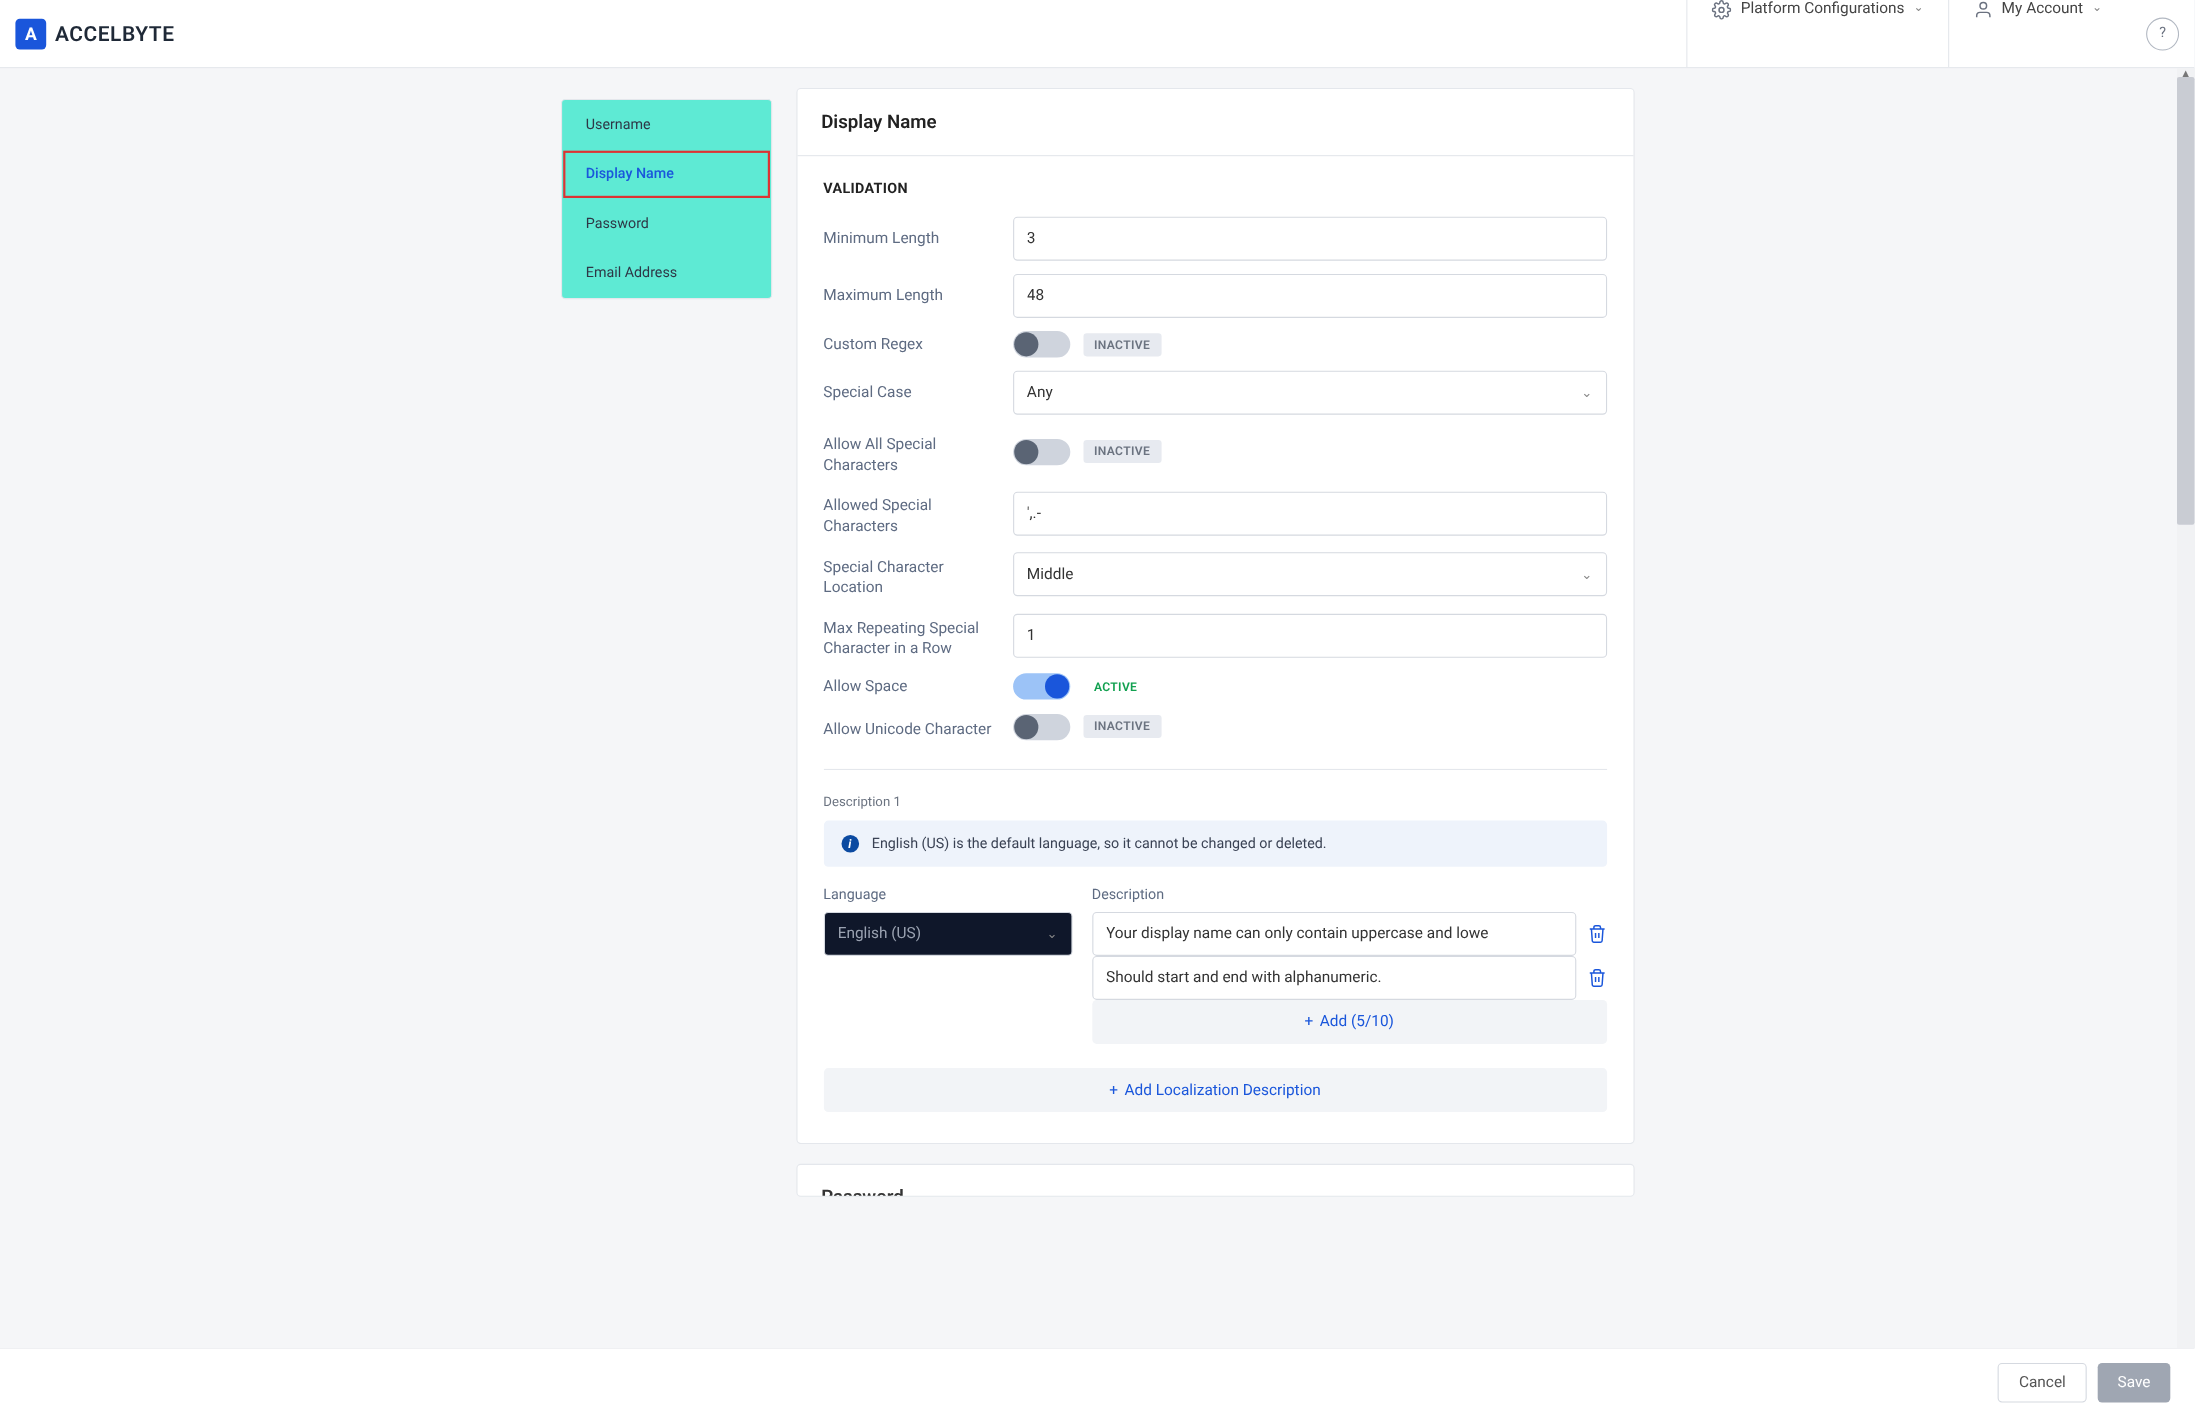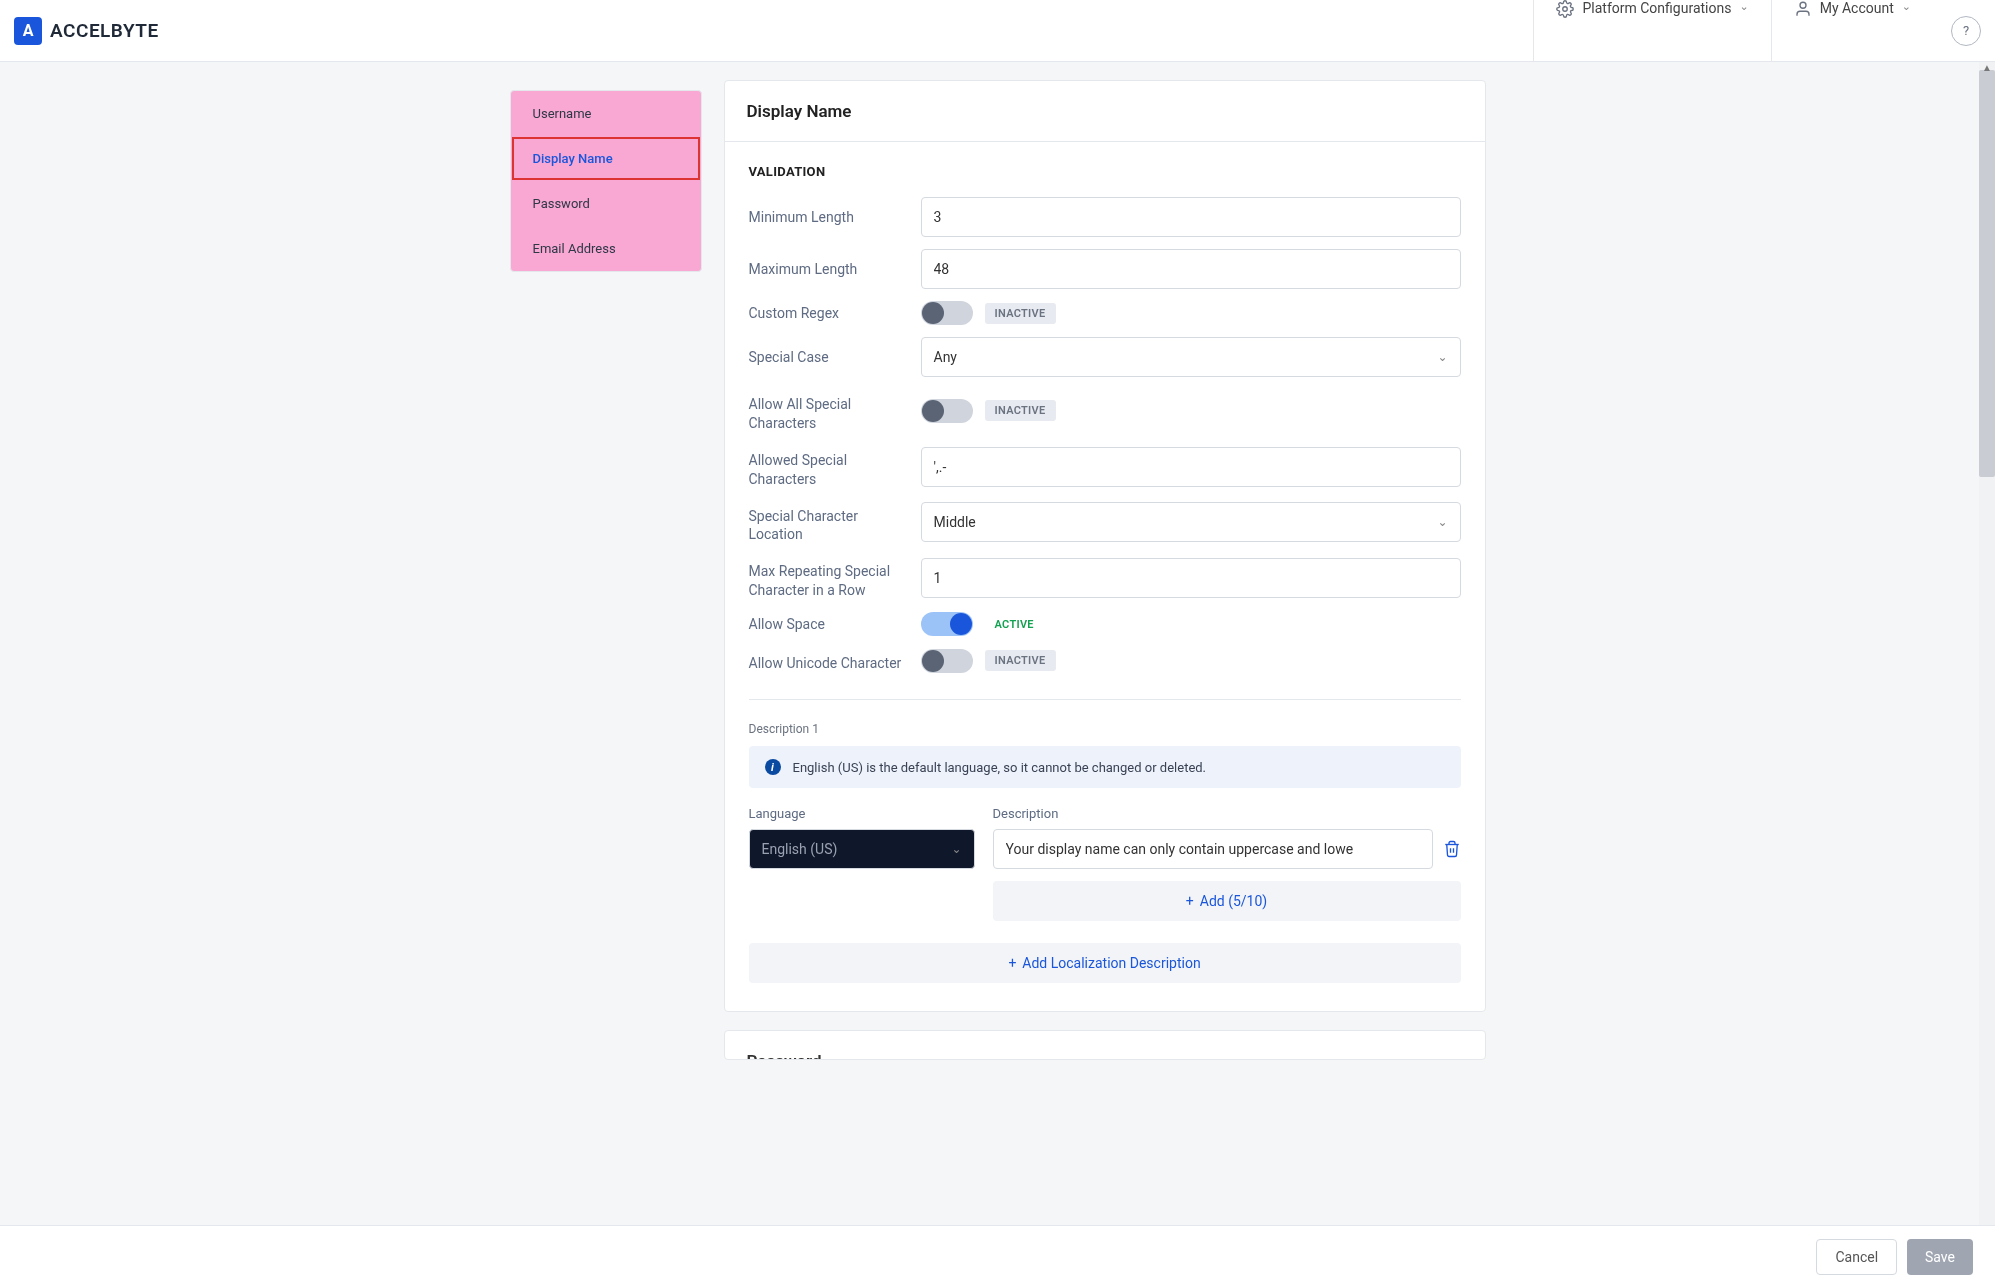--- a/index.html
+++ b/index.html
@@ -84,21 +84,21 @@
     .body-wrap {
       display: flex;
       justify-content: center;
       padding: 18px 0 130px;
       gap: 22px;
     }
 
     
     .side-tabs {
       width: 192px;
-      background: #f9a8d4;
+      background: #5eead4;
       border: 1px solid #e4e7ec;
       border-radius: 4px;
       overflow: hidden;
       height: fit-content;
       margin-top: 10px;
     }
     .side-tab {
       padding: 15px 22px;
       font-size: 13px;
       color: #2e3746;
@@ -267,21 +267,21 @@
     .loc-col-desc { flex: 1; }
     .col-head {
       font-size: 13px;
       color: #5e6b82;
       margin-bottom: 8px;
     }
     .desc-item {
       display: flex;
       align-items: center;
       gap: 10px;
-      margin-bottom: 12px;
+      margin-bottom: 0;
     }
     .desc-item .text-input { flex: 1; }
     .trash-icon {
       width: 18px;
       color: #1a56db;
       cursor: pointer;
       flex-shrink: 0;
     }
 
     .add-btn {
@@ -537,20 +537,29 @@
             <div class="col-head">Description</div>
             <div class="desc-item">
               <input class="text-input" value="Your display name can only contain uppercase and lowe" style="">
               <svg class="trash-icon" viewBox="0 0 24 24" fill="none" stroke="#1a56db" stroke-width="1.8">
                   <polyline points="3 6 5 6 21 6"></polyline>
                   <path d="M19 6l-1 14a2 2 0 0 1-2 2H8a2 2 0 0 1-2-2L5 6"></path>
                   <path d="M10 11v6M14 11v6"></path>
                   <path d="M8 6V4a2 2 0 0 1 2-2h4a2 2 0 0 1 2 2v2"></path>
                 </svg>
             </div>
+            <div class="desc-item">
+              <input class="text-input" value="Should start and end with alphanumeric." style="">
+              <svg class="trash-icon" viewBox="0 0 24 24" fill="none" stroke="#1a56db" stroke-width="1.8">
+                  <polyline points="3 6 5 6 21 6"></polyline>
+                  <path d="M19 6l-1 14a2 2 0 0 1-2 2H8a2 2 0 0 1-2-2L5 6"></path>
+                  <path d="M10 11v6M14 11v6"></path>
+                  <path d="M8 6V4a2 2 0 0 1 2-2h4a2 2 0 0 1 2 2v2"></path>
+                </svg>
+            </div>
             <div class="add-btn">
               <span>+</span>
               <span>Add (5/10)</span>
             </div>
           </div>
         </div>
 
         <div class="add-loc-btn">
           <span>+</span>
           <span>Add Localization Description</span>

